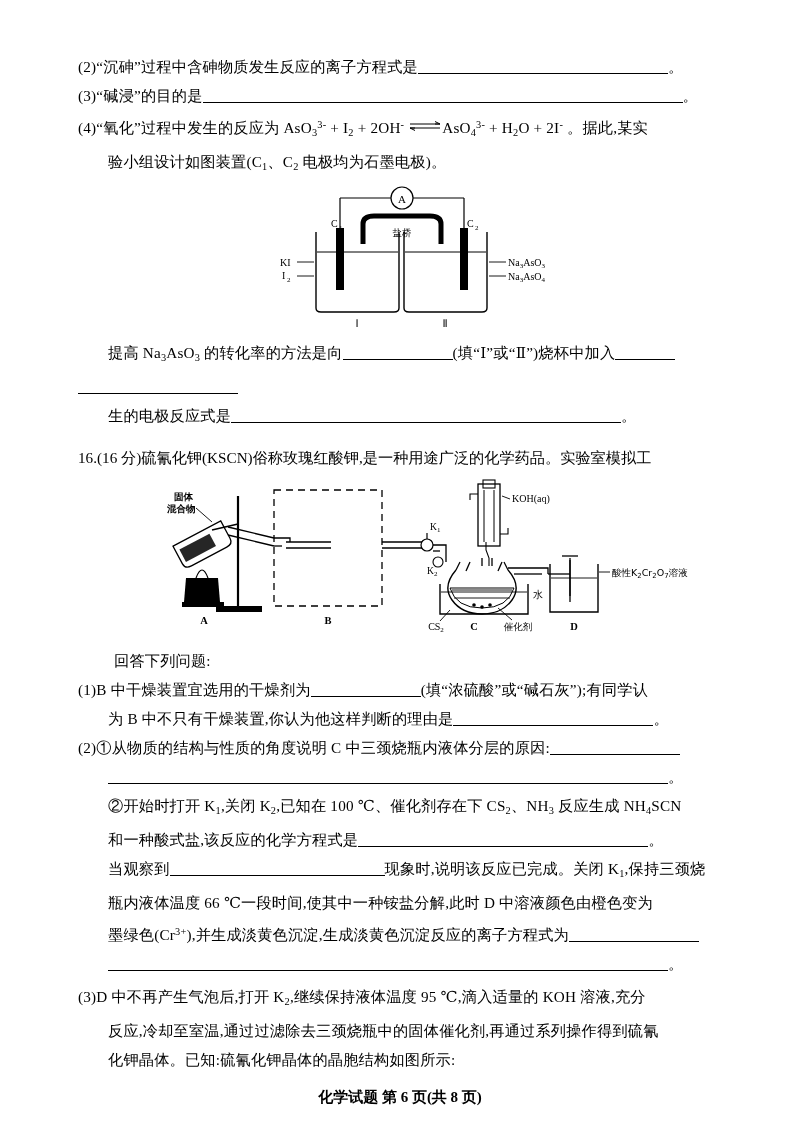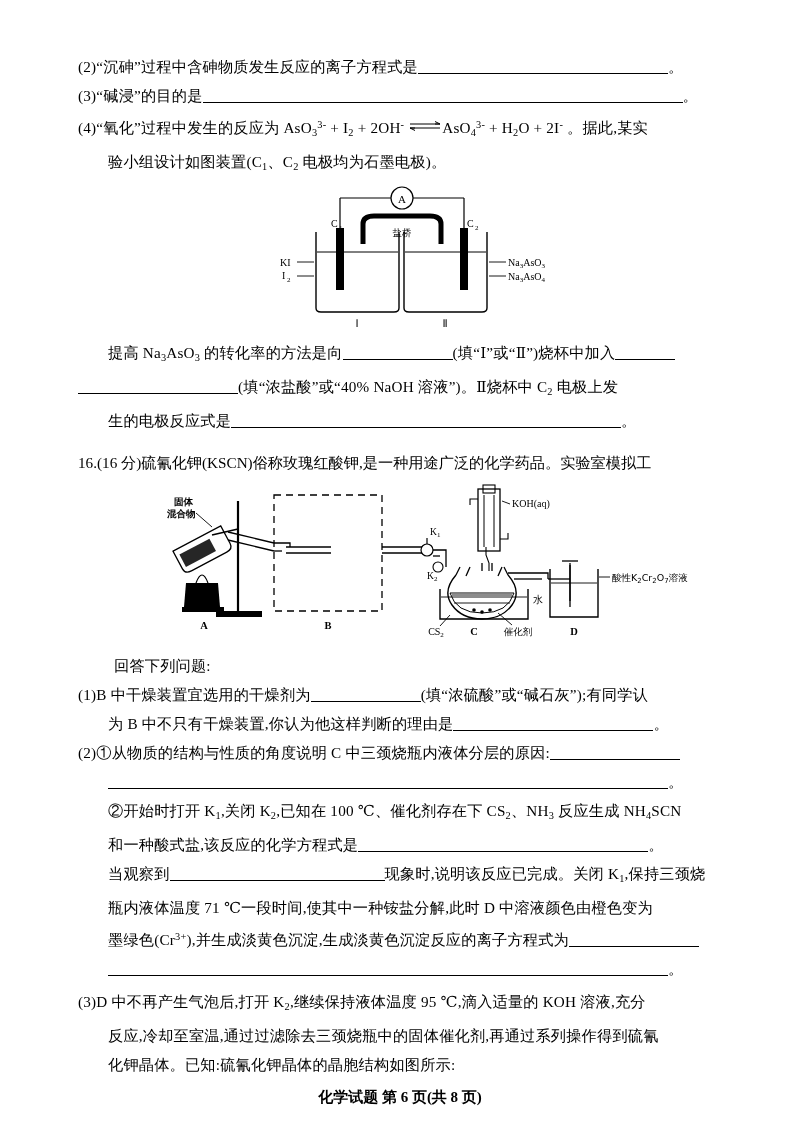--- a/index.html
+++ b/index.html
@@ -154,21 +154,21 @@
 
         <text x="279" y="143" font-size="10.5" font-family="Liberation Serif, serif" text-anchor="middle">Ⅰ</text>
         <text x="367" y="143" font-size="10.5" font-family="Liberation Serif, serif" text-anchor="middle">Ⅱ</text>
       </svg>
     </div>
 
     <div class="line indent2">
       <span>提高 Na<sub>3</sub>AsO<sub>3</sub> 的转化率的方法是向</span><span class="fill f110"></span><span>(填“Ⅰ”或“Ⅱ”)烧杯中加入</span><span class="fill f60"></span>
     </div>
     <div class="line">
-      <span class="fill f160"></span><span>(填“浓盐酸”或“40% NaOH 溶液”)。Ⅱ烧杯中 C<sub>2</sub> 电极上发</span>
+      <span class="fill f160"></span>
     </div>
     <div class="line indent2">
       <span>生的电极反应式是</span><span class="fill f390"></span><span>。</span>
     </div>
 
     <div class="q16head" style="margin-top:13px;">
       <span>16.</span><span>(16 分)</span><span class="bold">硫氰化钾(KSCN)俗称玫瑰红酸钾,是一种用途广泛的化学药品。实验室模拟工</span>
     </div>
 
     <div class="fig2">
@@ -292,21 +292,21 @@
     <div class="line indent2">
       <span>②开始时打开 K<sub>1</sub>,关闭 K<sub>2</sub>,已知在 100 ℃、催化剂存在下 CS<sub>2</sub>、NH<sub>3</sub> 反应生成 NH<sub>4</sub>SCN</span>
     </div>
     <div class="line indent2">
       <span>和一种酸式盐,该反应的化学方程式是</span><span class="fill f290"></span><span>。</span>
     </div>
     <div class="line indent2">
       <span>当观察到</span><span class="fill f215"></span><span>现象时,说明该反应已完成。关闭 K<sub>1</sub>,保持三颈烧</span>
     </div>
     <div class="line indent2">
-      <span>瓶内液体温度 71 ℃一段时间,使其中一种铵盐分解,此时 D 中溶液颜色由橙色变为</span>
+      <span>瓶内液体温度 66 ℃一段时间,使其中一种铵盐分解,此时 D 中溶液颜色由橙色变为</span>
     </div>
     <div class="line indent2">
       <span>墨绿色(Cr<sup>3+</sup>),并生成淡黄色沉淀,生成淡黄色沉淀反应的离子方程式为</span><span class="fill f130"></span>
     </div>
     <div class="line indent2">
       <span class="fill f560"></span><span>。</span>
     </div>
 
     <div class="line" style="margin-top:4px;">
       <span>(3)D 中不再产生气泡后,打开 K<sub>2</sub>,继续保持液体温度 95 ℃,滴入适量的 KOH 溶液,充分</span>

